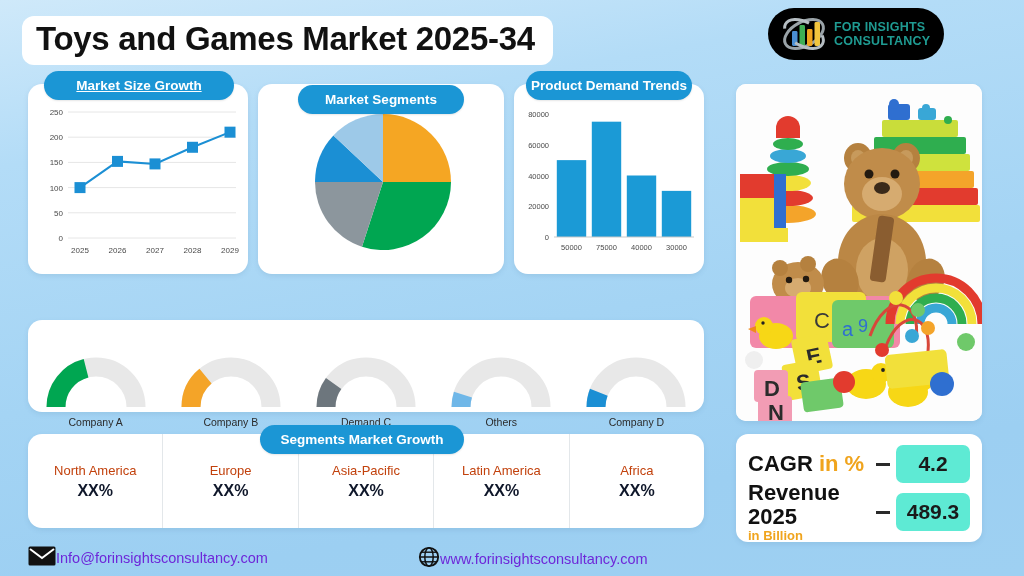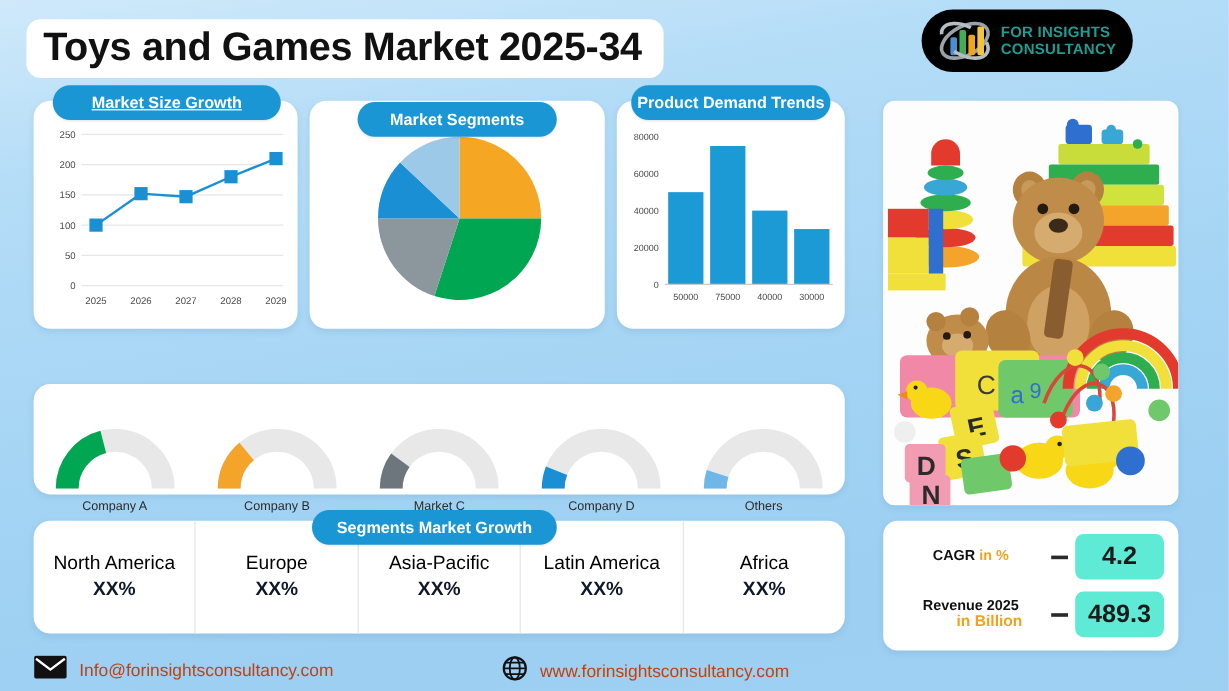--- a/index.html
+++ b/index.html
@@ -76,21 +76,21 @@
     position: absolute; left: 28px; top: 434px;
     width: 676px; height: 94px;
     display: flex; z-index: 3;
   }
   .region-cell {
     flex: 1 1 0; display: flex; flex-direction: column;
     align-items: center; justify-content: center;
     border-right: 1px solid #e3e7ea;
   }
   .region-cell:last-child { border-right: none; }
-  .region-name { font-size: 16px; color: #000000; margin-bottom: 4px; }
+  .region-name { font-size: 13px; color: #c2410c; margin-bottom: 4px; }
   .region-value { font-size: 16px; font-weight: bold; color: #0f172a; }
 
   
   .photo {
     position: absolute; left: 736px; top: 84px;
     width: 246px; height: 337px;
     background: #ffffff; border-radius: 10px;
     overflow: hidden;
     box-shadow: 0 2px 5px rgba(60,110,150,0.13);
   }
@@ -99,34 +99,34 @@
   .kpi-panel {
     position: absolute; left: 736px; top: 434px;
     width: 246px; height: 108px;
     background: #ffffff; border-radius: 12px;
     box-shadow: 0 2px 5px rgba(60,110,150,0.13);
     padding: 9px 12px; display: flex; flex-direction: column;
     justify-content: space-between;
   }
   .kpi-row { display: flex; align-items: center; height: 42px; }
   .kpi-labels { flex: 1 1 auto; }
-  .kpi-title { font-size: 12px; font-weight: bold; color: #111111; line-height: 1.1; text-align: center; }
+  .kpi-title { font-size: 22px; font-weight: bold; color: #111111; line-height: 1.1; }
   .kpi-title .unit { color: #f0a41d; }
-  .kpi-sub { font-size: 13px; font-weight: bold; color: #f0a41d; text-align: right; padding-right: 18px; line-height: 1.1;}
+  .kpi-sub { font-size: 13px; font-weight: bold; color: #f0a41d; text-align: left; padding-right: 18px; line-height: 1.1;}
   .kpi-dash { width: 14px; height: 3px; background: #2a2a2a; margin: 0 6px; flex: 0 0 14px; }
   .kpi-value {
     flex: 0 0 74px; height: 38px; background: #5eead4; border-radius: 7px;
     display: flex; align-items: center; justify-content: center;
     font-size: 21px; font-weight: bold; color: #1a1a1a;
   }
 
   
   .footer { position: absolute; left: 0; top: 538px; width: 1024px; height: 38px; }
   .footer-item { position: absolute; display: flex; align-items: center; }
-  .footer-text { font-size: 14.5px; color: #c2410c; margin-left: 10px; white-space: nowrap; }
+  .footer-text { font-size: 14.5px; color: #6d28d9; white-space: nowrap; }
 </style>
 </head>
 <body>
 
 <div class="page">
 
   <div class="title-wrap">
     <h1>Toys and Games Market 2025-34</h1>
   </div>
 
@@ -234,35 +234,35 @@
           <path d="M18,56 A40,40 0 0,1 98,56" fill="none" stroke="#e8e8e8" stroke-width="19" stroke-linecap="butt"></path>
           <path d="M18,56 A40,40 0 0,1 32.50304041005241,25.17947028896843" fill="none" stroke="#f4a428" stroke-width="19" stroke-linecap="butt"></path>
         </svg>
         <div class="gauge-label">Company B</div>
       </div>
       <div class="gauge-cell">
         <svg width="116" height="62" viewBox="0 0 116 62">
           <path d="M18,56 A40,40 0 0,1 98,56" fill="none" stroke="#e8e8e8" stroke-width="19" stroke-linecap="butt"></path>
           <path d="M18,56 A40,40 0 0,1 25.63932022500211,32.488589908301066" fill="none" stroke="#6d767d" stroke-width="19" stroke-linecap="butt"></path>
         </svg>
-        <div class="gauge-label">Market C</div>
+        <div class="gauge-label">Demand C</div>
+      </div>
+      <div class="gauge-cell">
+        <svg width="116" height="62" viewBox="0 0 116 62">
+          <path d="M18,56 A40,40 0 0,1 98,56" fill="none" stroke="#e8e8e8" stroke-width="19" stroke-linecap="butt"></path>
+          <path d="M18,56 A40,40 0 0,1 19.95773934819386,43.6393202250021" fill="none" stroke="#6fb7e8" stroke-width="19" stroke-linecap="butt"></path>
+        </svg>
+        <div class="gauge-label">Others</div>
       </div>
       <div class="gauge-cell">
         <svg width="116" height="62" viewBox="0 0 116 62">
           <path d="M18,56 A40,40 0 0,1 98,56" fill="none" stroke="#e8e8e8" stroke-width="19" stroke-linecap="butt"></path>
           <path d="M18,56 A40,40 0 0,1 20.80894056446995,41.27501789261287" fill="none" stroke="#1b8fd4" stroke-width="19" stroke-linecap="butt"></path>
         </svg>
         <div class="gauge-label">Company D</div>
-      </div>
-      <div class="gauge-cell">
-        <svg width="116" height="62" viewBox="0 0 116 62">
-          <path d="M18,56 A40,40 0 0,1 98,56" fill="none" stroke="#e8e8e8" stroke-width="19" stroke-linecap="butt"></path>
-          <path d="M18,56 A40,40 0 0,1 19.95773934819386,43.6393202250021" fill="none" stroke="#6fb7e8" stroke-width="19" stroke-linecap="butt"></path>
-        </svg>
-        <div class="gauge-label">Others</div>
       </div>
     </div>
 
   <div class="card" style="left:28px; top:434px; width:676px; height:94px;"></div>
   <div class="badge" style="left:260px; top:425px; width:204px;">Segments Market Growth</div>
   <div class="region-row" id="region-row">
       <div class="region-cell">
         <div class="region-name">North America</div>
         <div class="region-value">XX%</div>
       </div>

